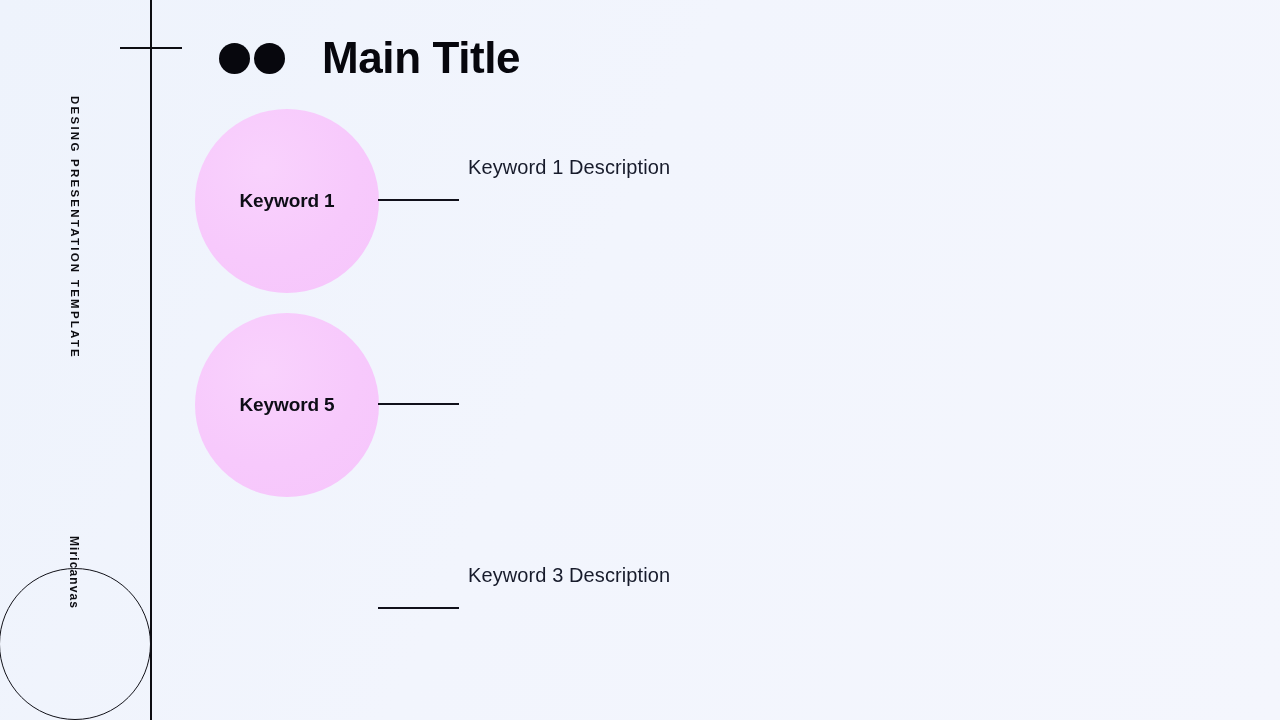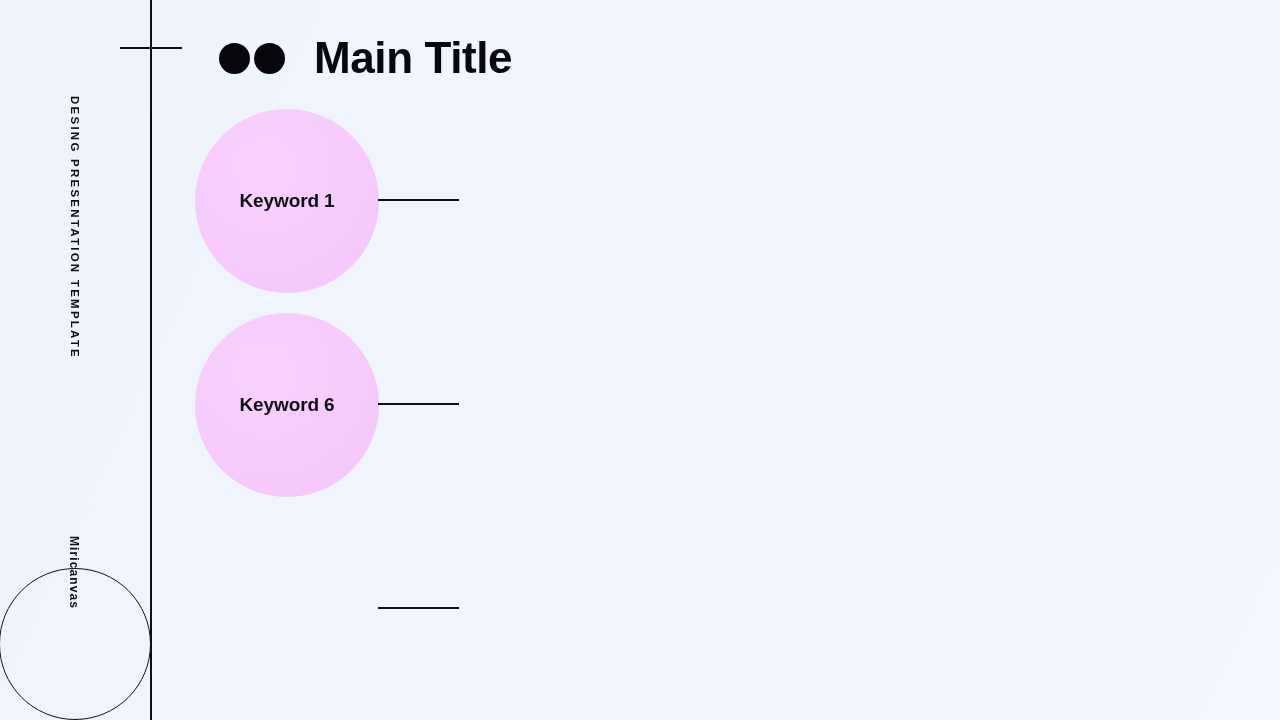--- a/index.html
+++ b/index.html
@@ -75,21 +75,21 @@
     transform: rotate(90deg);
   }
 
   
   .heading {
     position: absolute;
     left: 219px;
     top: 36px;
     display: flex;
     align-items: center;
-    gap: 0px;
+    gap: 8px;
   }
   .heading-dots {
     display: flex;
     align-items: center;
     gap: 4px;
     margin-right: 29px;
   }
   .heading-dot {
     width: 31px;
     height: 31px;
@@ -183,28 +183,30 @@
     <span class="heading-title">Main Title</span>
   </div>
 
   <div class="rows">
 
     <div class="row row-1">
       <div class="bubble">
         <span class="bubble-label">Keyword 1</span>
       </div>
       <div class="connector"></div>
+      <div class="row-desc">Keyword 1 Description</div>
     </div>
 
     <div class="row row-2">
       <div class="bubble">
-        <span class="bubble-label">Keyword 6</span>
+        <span class="bubble-label">Keyword 5</span>
       </div>
       <div class="connector"></div>
     </div>
 
     <div class="row row-3">
       <div class="connector"></div>
+      <div class="row-desc">Keyword 3 Description</div>
     </div>
 
   </div>
 
 </div>
 
 </body></html>

